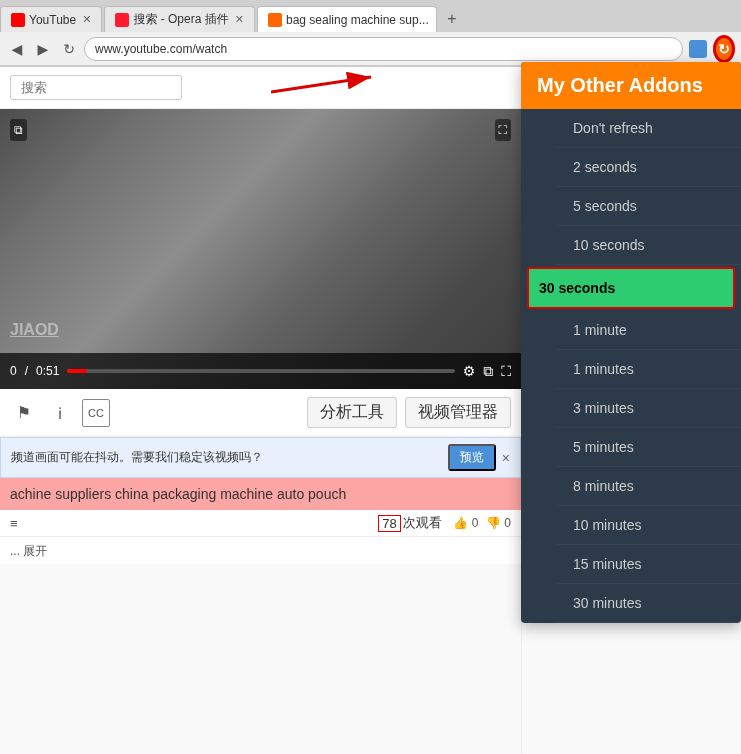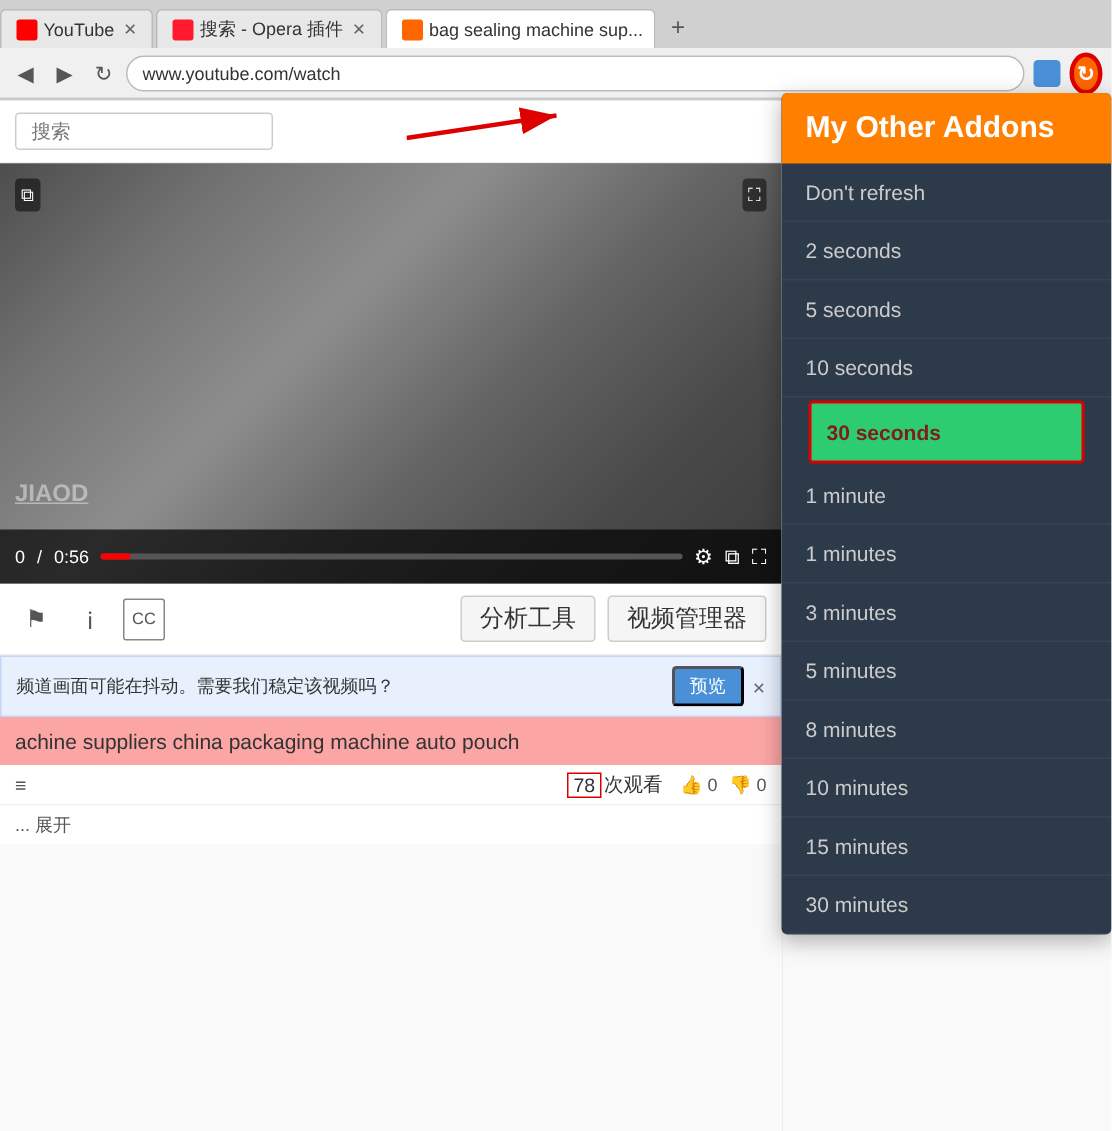--- a/index.html
+++ b/index.html
@@ -72,22 +72,22 @@
     .sidebar-thumb { display: flex; gap: 6px; margin-bottom: 6px; cursor: pointer; }
     .thumb-img { width: 80px; height: 50px; background: linear-gradient(135deg, #888, #555); flex-shrink: 0; border-radius: 2px; position: relative; overflow: hidden; }
     .thumb-duration { position: absolute; bottom: 2px; right: 2px; background: rgba(0,0,0,0.8); color: #fff; font-size: 9px; padding: 1px 3px; border-radius: 2px; }
     .thumb-info { flex: 1; }
     .thumb-title { font-size: 11px; color: #333; line-height: 1.3; margin-bottom: 3px; }
     .thumb-meta { font-size: 10px; color: #666; }
 
     
     .dropdown-overlay { position: absolute; top: 62px; right: 0; width: 220px; background: #2d3a4a; border-radius: 4px; z-index: 100; overflow: hidden; box-shadow: 0 4px 15px rgba(0,0,0,0.3); }
     .dropdown-header { background: #ff7f00; padding: 12px 16px; font-size: 20px; font-weight: bold; color: white; }
-    .dropdown-item { padding: 11px 16px; font-size: 14px; color: #ccc; cursor: pointer; border-bottom: 1px solid rgba(255,255,255,0.05); }
-    .dropdown-item.active { background: #2ecc71; color: #7f1d1d; border-radius: 3px; margin: 2px 18px; padding: 11px 10px; font-weight: bold; }
+    .dropdown-item { padding: 11px 16px; font-size: 14px; color: #ccc; cursor: pointer; border-bottom: 1px solid rgba(255,255,255,0.05); margin-left: 36px; }
+    .dropdown-item.active { background: #2ecc71; color: #000000; border-radius: 3px; margin: 2px 6px; padding: 11px 10px; font-weight: bold; }
 
     
     .red-box { border: 2px solid #d00; }
 
     
     .yt-favicon { background: #ff0000; }
     .opera-favicon { background: #ff1b2d; }
     .active-favicon { background: #ff6600; }
   </style>
 </head>
@@ -152,21 +152,21 @@
 
       <div style="position:absolute;bottom:50px;left:10px;color:#ddd;font-size:16px;font-weight:bold;opacity:0.6;text-decoration:underline;">JIAOD</div>
 
       <div class="expand-icon">⛶</div>
 
       <div style="position:absolute;top:10px;left:10px;background:rgba(0,0,0,0.5);border-radius:3px;padding:4px;color:white;font-size:12px;cursor:pointer;">⧉</div>
 
       <div class="video-controls">
         <span class="time-display">0</span>
         <span class="time-display">/</span>
-        <span class="time-display">0:56</span>
+        <span class="time-display">0:51</span>
         <div class="progress-bar">
           <div class="progress-fill"></div>
         </div>
         <span class="ctrl-btn">⚙</span>
         <span class="ctrl-btn">⧉</span>
         <span class="ctrl-btn">⛶</span>
       </div>
     </div>
 
     <div class="video-actions">

